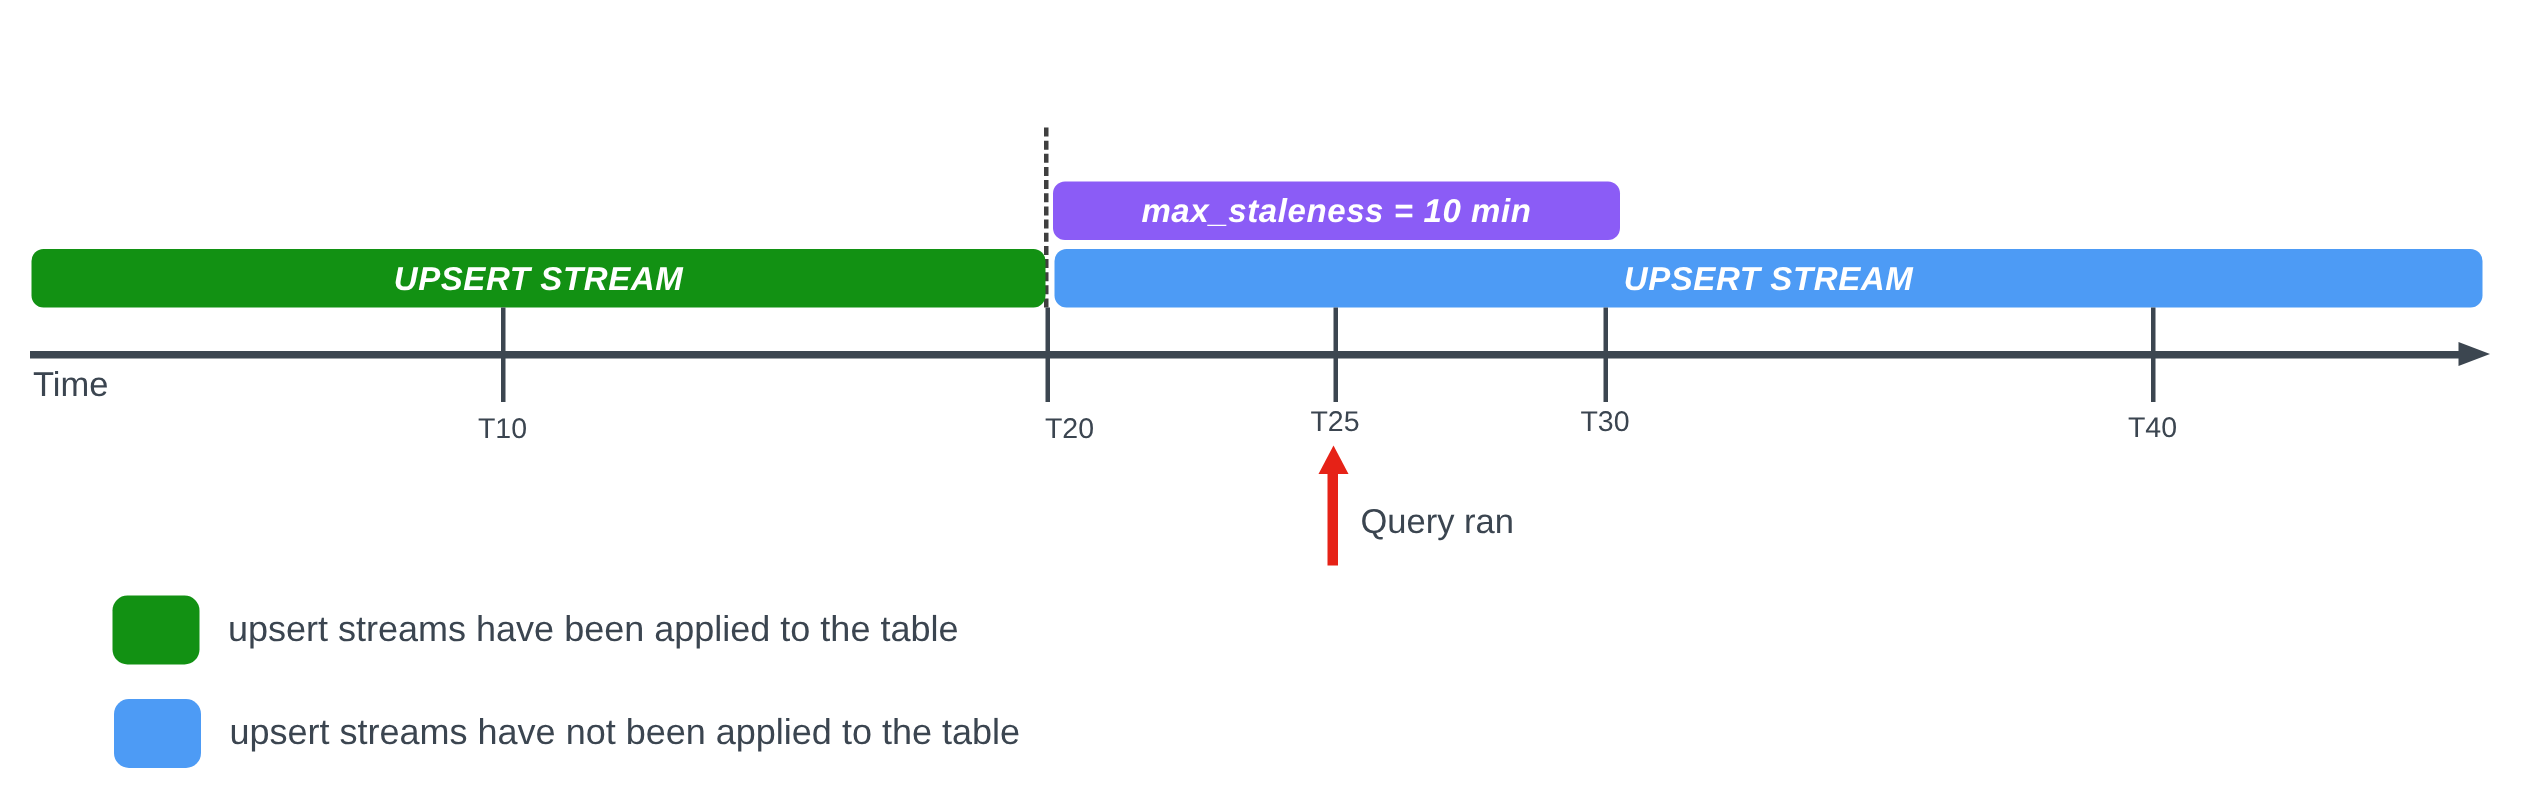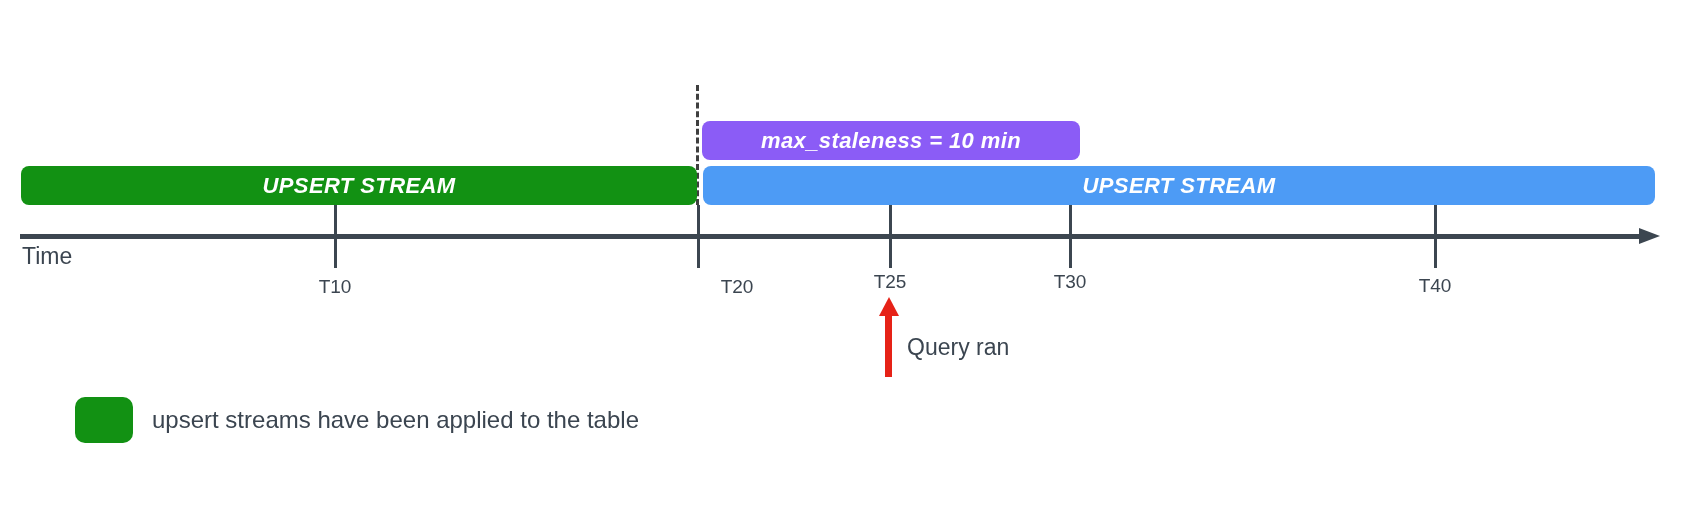--- a/index.html
+++ b/index.html
@@ -94,30 +94,34 @@
   <div class="axis-line"></div>
   <div class="axis-arrowhead"></div>
 
   <div class="tick" style="left:334px;"></div>
   <div class="tick" style="left:697px;"></div>
   <div class="tick" style="left:889px;"></div>
   <div class="tick" style="left:1069px;"></div>
   <div class="tick" style="left:1434px;"></div>
 
   <div class="tick-label" style="left:290px;top:276px;">T10</div>
-  <div class="tick-label" style="left:692px;top:276px;">T20</div>
+  <div class="tick-label" style="left:668px;top:276px;">T20</div>
   <div class="tick-label" style="left:845px;top:271px;">T25</div>
   <div class="tick-label" style="left:1025px;top:271px;">T30</div>
   <div class="tick-label" style="left:1390px;top:275px;">T40</div>
 
   <div class="time-label">Time</div>
 
   <div class="query-arrow-head"></div>
   <div class="query-arrow-shaft"></div>
   <div class="query-label">Query ran</div>
 
   <div class="legend-row legend-row-1">
     <div class="legend-swatch legend-swatch-green"></div>
     <div class="legend-text">upsert streams have been applied to the table</div>
   </div>
 
+  <div class="legend-row legend-row-2">
+    <div class="legend-swatch legend-swatch-blue"></div>
+    <div class="legend-text">upsert streams have not been applied to the table</div>
+  </div>
 
 </div>
 
 </body></html>

